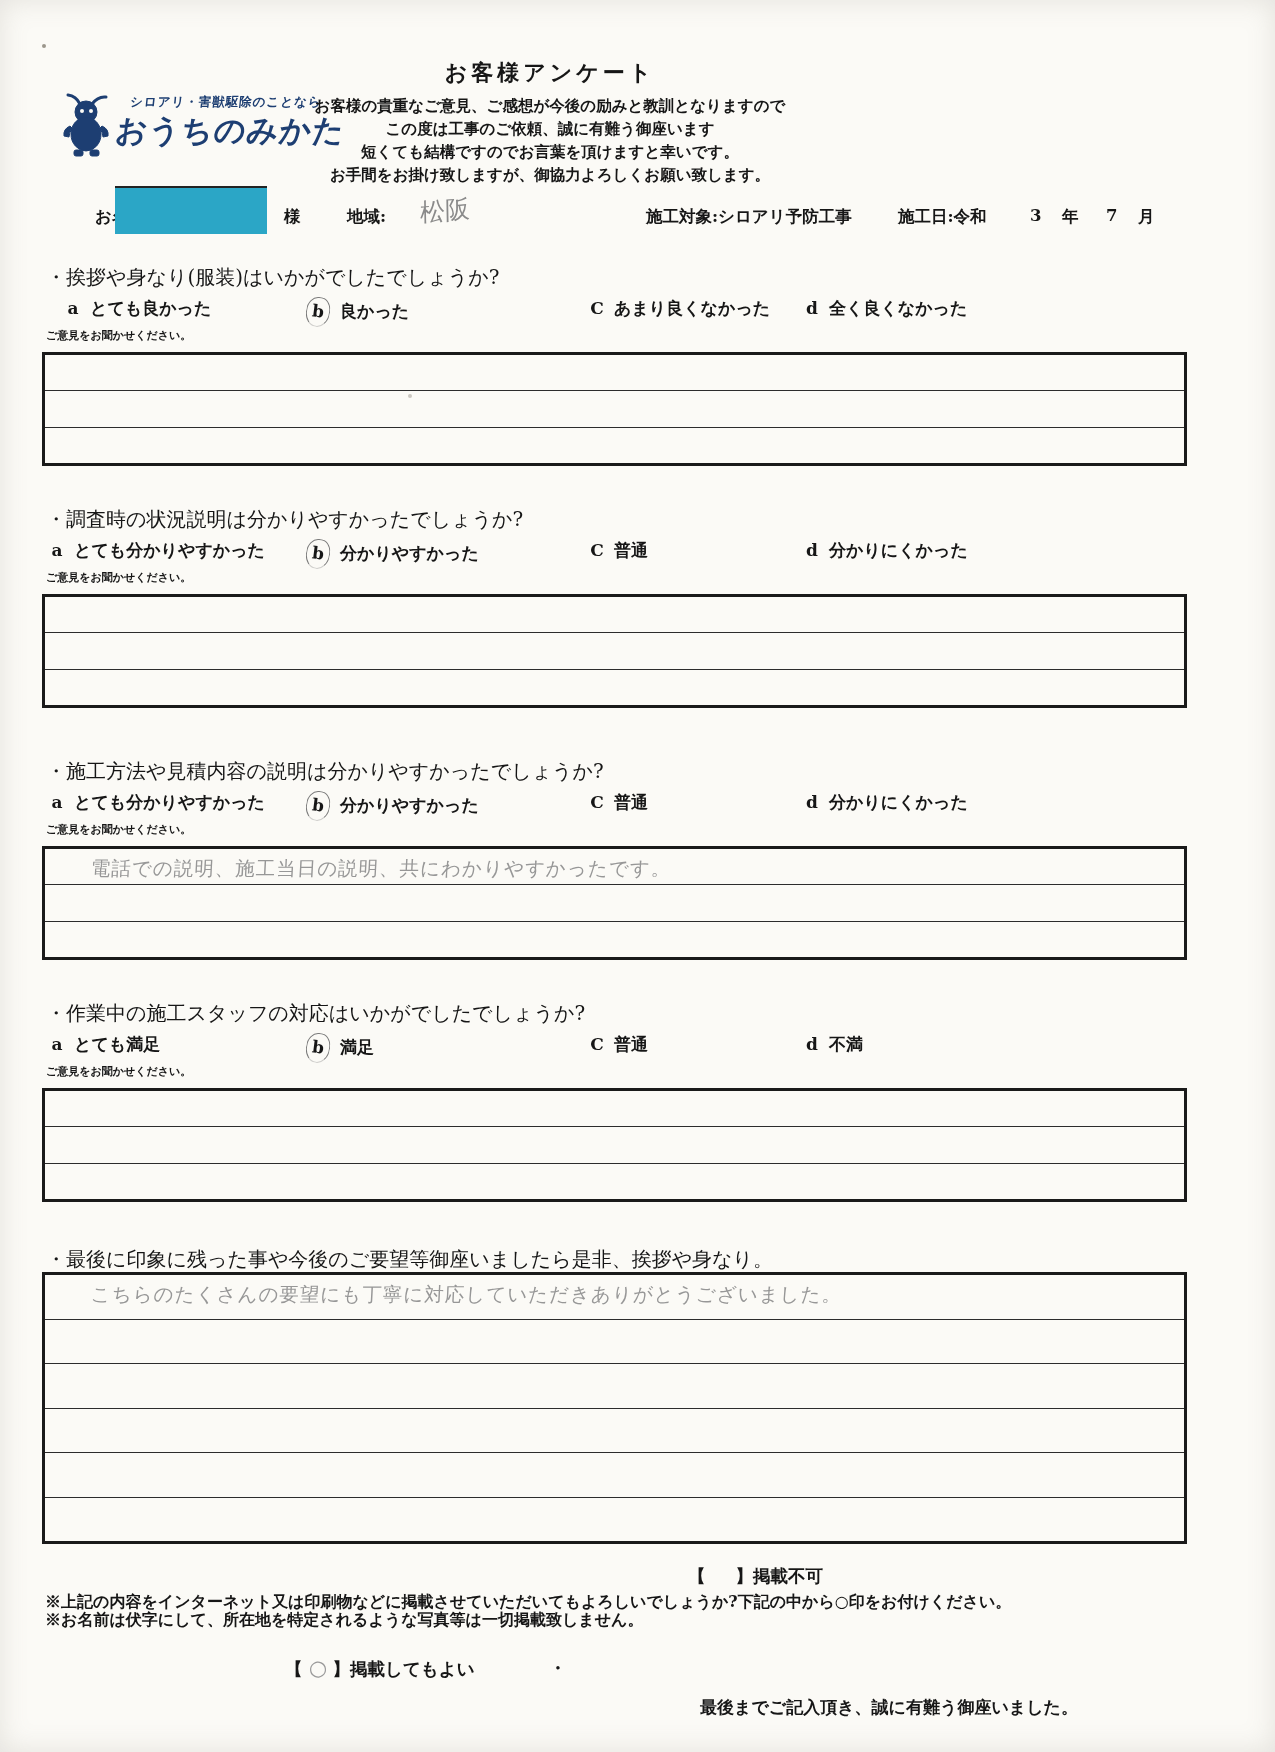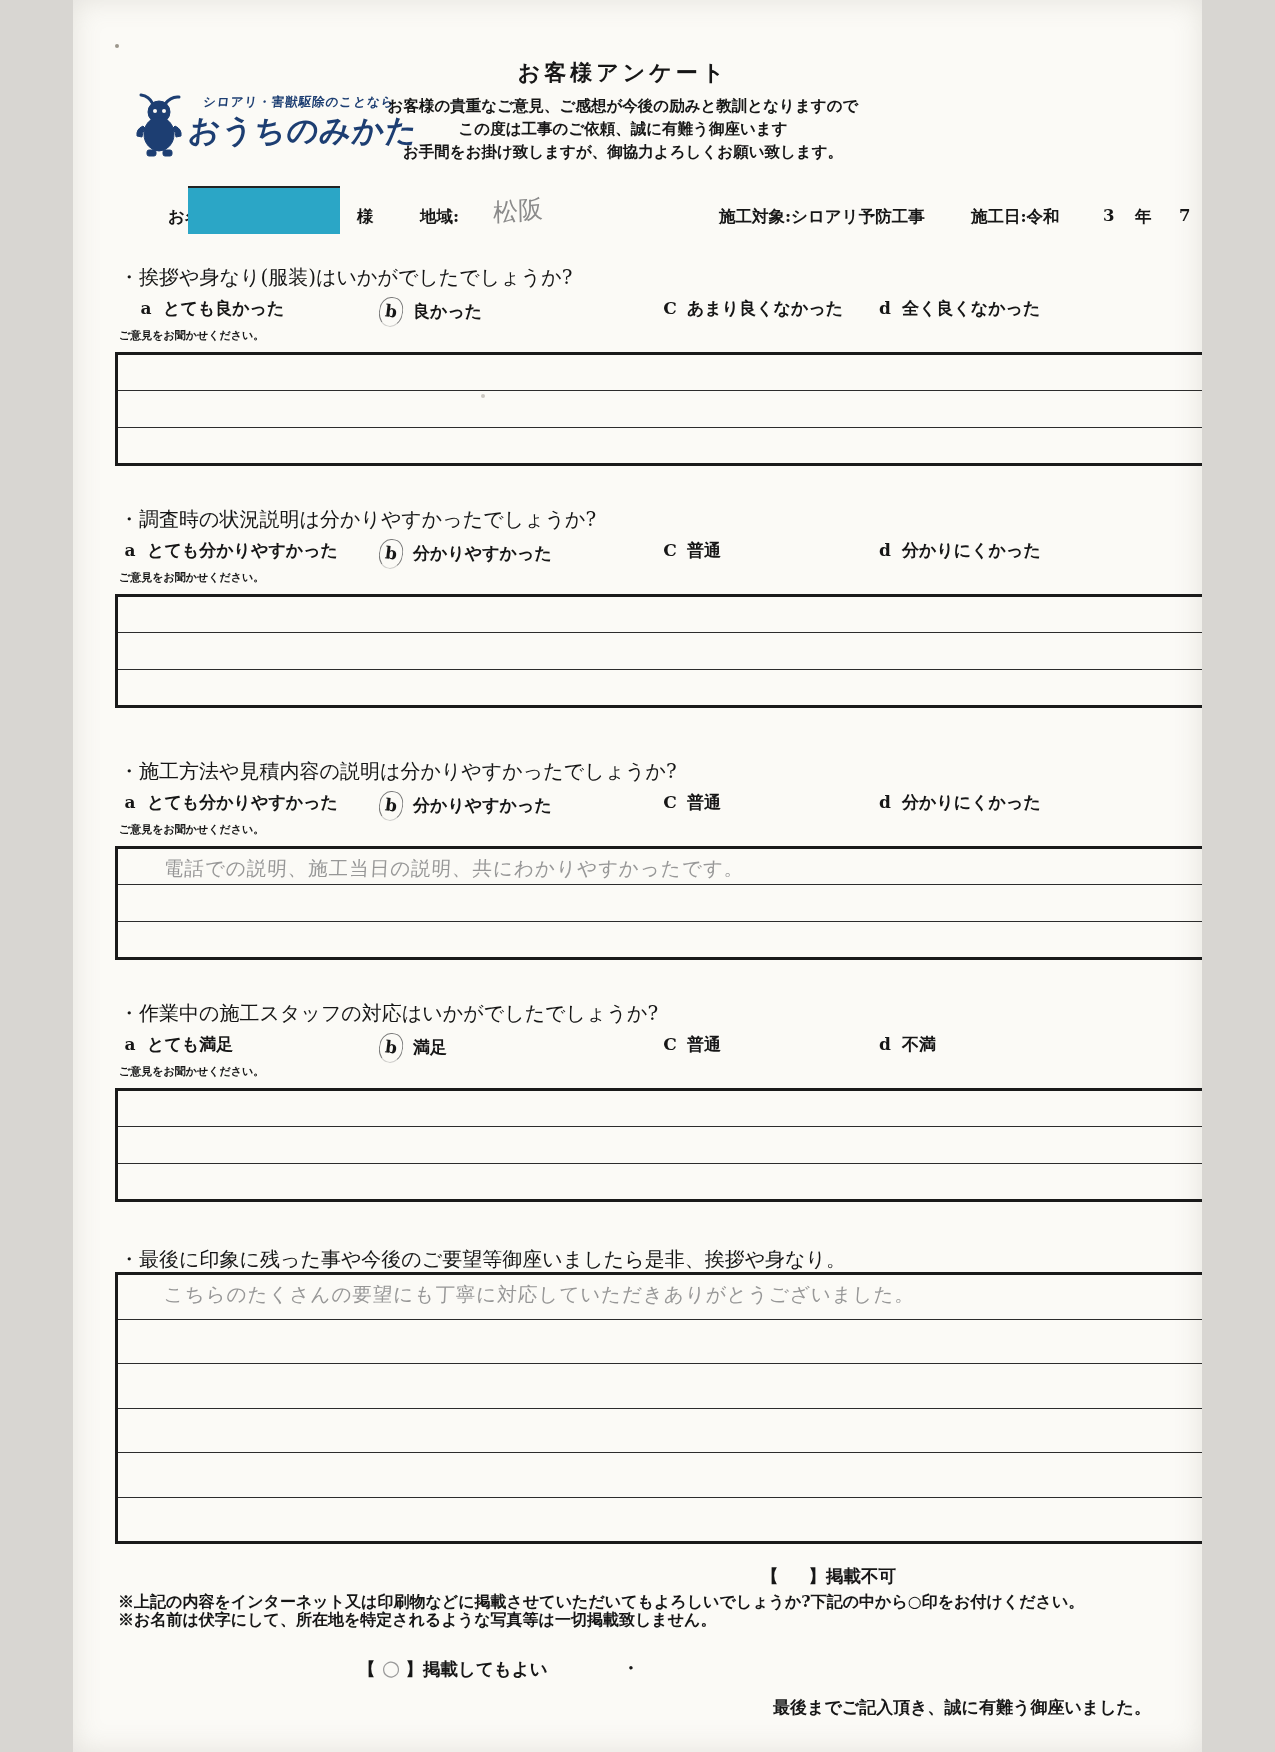--- a/index.html
+++ b/index.html
@@ -1,18 +1,18 @@
 <!DOCTYPE html>
 <html><head>
 <meta charset="utf-8">
 <style>
   html,body{margin:0;padding:0;background:#d8d6d2;}
   .page{
     position:relative;
-    width:1129px;height:1752px;
+    width:1275px;height:1752px;
     margin:0 auto;
     background:#fbfaf6;
     box-shadow:inset 0 0 28px rgba(120,115,105,.18);
     font-family:"DejaVu Serif","Liberation Serif",serif;
     color:#161616;
     overflow:hidden;
   }
   .abs{position:absolute;}
   
   .doc-title{left:300px;top:58px;width:500px;text-align:center;font-size:22px;font-weight:bold;letter-spacing:4px;}
@@ -73,20 +73,21 @@
         </g>
       </svg>
     </span>
     <span class="logo-tagline">シロアリ・害獣駆除のことなら</span>
     <span class="logo-brand">おうちのみかた</span>
   </div>
 
   <div class="abs intro">
     <div>お客様の貴重なご意見、ご感想が今後の励みと教訓となりますので</div>
     <div>この度は工事のご依頼、誠に有難う御座います</div>
+    <div>短くても結構ですのでお言葉を頂けますと幸いです。</div>
     <div>お手間をお掛け致しますが、御協力よろしくお願い致します。</div>
   </div>
 
   <span class="abs info-label" style="left:55px;top:206px;margin-left:40px;">お名前:</span>
   <div class="abs redaction" style="background: rgb(43, 166, 198);"></div>
   <span class="abs info-label" style="left:284px;top:206px;">様</span>
   <span class="abs info-label" style="left:347px;top:206px;">地域:</span>
   <span class="abs hand hand-region" style="left:420px;top:194px;">松阪</span>
   <span class="abs info-label" style="left:646px;top:206px;">施工対象:シロアリ予防工事</span>
   <span class="abs info-label" style="left:898px;top:206px;">施工日:令和</span>

